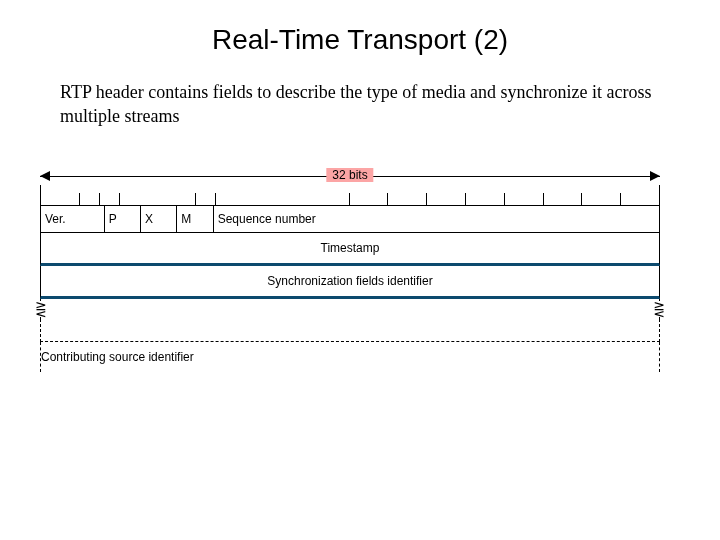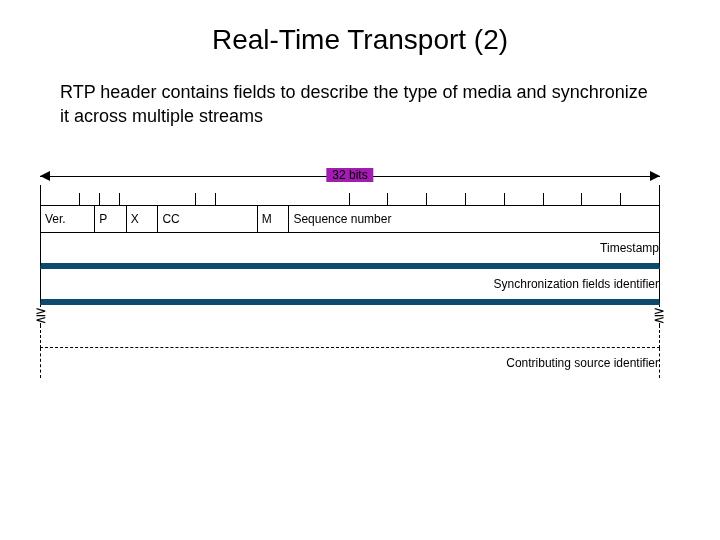--- a/index.html
+++ b/index.html
@@ -15,20 +15,21 @@
   .title {
     text-align: center;
     font-size: 28px;
     margin-top: 24px;
     margin-bottom: 24px;
   }
   .desc {
     font-size: 18px;
     line-height: 1.35;
     margin: 8px 60px 40px 60px;
+    font-family: Liberation Serif, serif;
   }
   .diagram {
     position: relative;
     margin: 0 40px;
     width: 620px;
     font-size: 12px;
   }
   
   .width-line {
     position: relative;
@@ -47,21 +48,21 @@
     width: 0; height: 0;
     border-top: 5px solid transparent;
     border-bottom: 5px solid transparent;
   }
   .width-line .arrow-l { left: 0; border-right: 10px solid #000; }
   .width-line .arrow-r { right: 0; border-left: 10px solid #000; }
   .width-line .label {
     position: absolute;
     left: 50%; transform: translateX(-50%);
     top: -1px;
-    background: #a21caf;
+    background: #fca5a5;
     padding: 0 6px;
   }
   
   .ruler {
     border-left: 1px solid #000;
     border-right: 1px solid #000;
     height: 20px;
     display: flex;
   }
   .ruler .tick {
@@ -84,24 +85,24 @@
     border-right: 1px solid #000;
     padding: 0 4px;
     white-space: nowrap;
     overflow: hidden;
   }
   .hdr .cell:last-child { border-right: none; }
   
   .wrow {
     border-left: 1px solid #000;
     border-right: 1px solid #000;
-    border-bottom: 6px solid #0c4a6e;
+    border-bottom: 3px solid #0c4a6e;
     height: 30px;
     line-height: 30px;
-    text-align: right;
+    text-align: center;
   }
   
   .cutrow {
     border-left: 1px dashed #000;
     border-right: 1px dashed #000;
     height: 20px;
     position: relative;
   }
   .cutrow .mark-l, .cutrow .mark-r {
     position: absolute;
@@ -116,21 +117,21 @@
     border-left: 1px dashed #000;
     border-right: 1px dashed #000;
     border-bottom: 1px dashed #000;
     height: 22px;
   }
   .lastrow {
     border-left: 1px dashed #000;
     border-right: 1px dashed #000;
     height: 30px;
     line-height: 30px;
-    text-align: right;
+    text-align: left;
   }
 </style>
 </head>
 <body>
 
 <div class="title">Real-Time Transport (2)</div>
 
 <div class="desc">RTP header contains fields to describe the type of media and synchronize it across multiple streams</div>
 
 <div class="diagram">
@@ -156,21 +157,20 @@
     <div class="tick" style="flex:2"></div>
     <div class="tick" style="flex:2"></div>
     <div class="tick" style="flex:2"></div>
     <div class="tick" style="flex:2"></div>
   </div>
 
   <div class="hdr">
     <div class="cell" style="flex:2">Ver.</div>
     <div class="cell" style="flex:1">P</div>
     <div class="cell" style="flex:1">X</div>
-    <div class="cell" style="flex:4">CC</div>
     <div class="cell" style="flex:1">M</div>
     <div class="cell" style="flex:16;text-align:left">Sequence number</div>
   </div>
 
   <div class="wrow">Timestamp</div>
   <div class="wrow">Synchronization fields identifier</div>
 
   <div class="cutrow">
     <span class="mark-l">⋛</span>
     <span class="mark-r">⋛</span>

